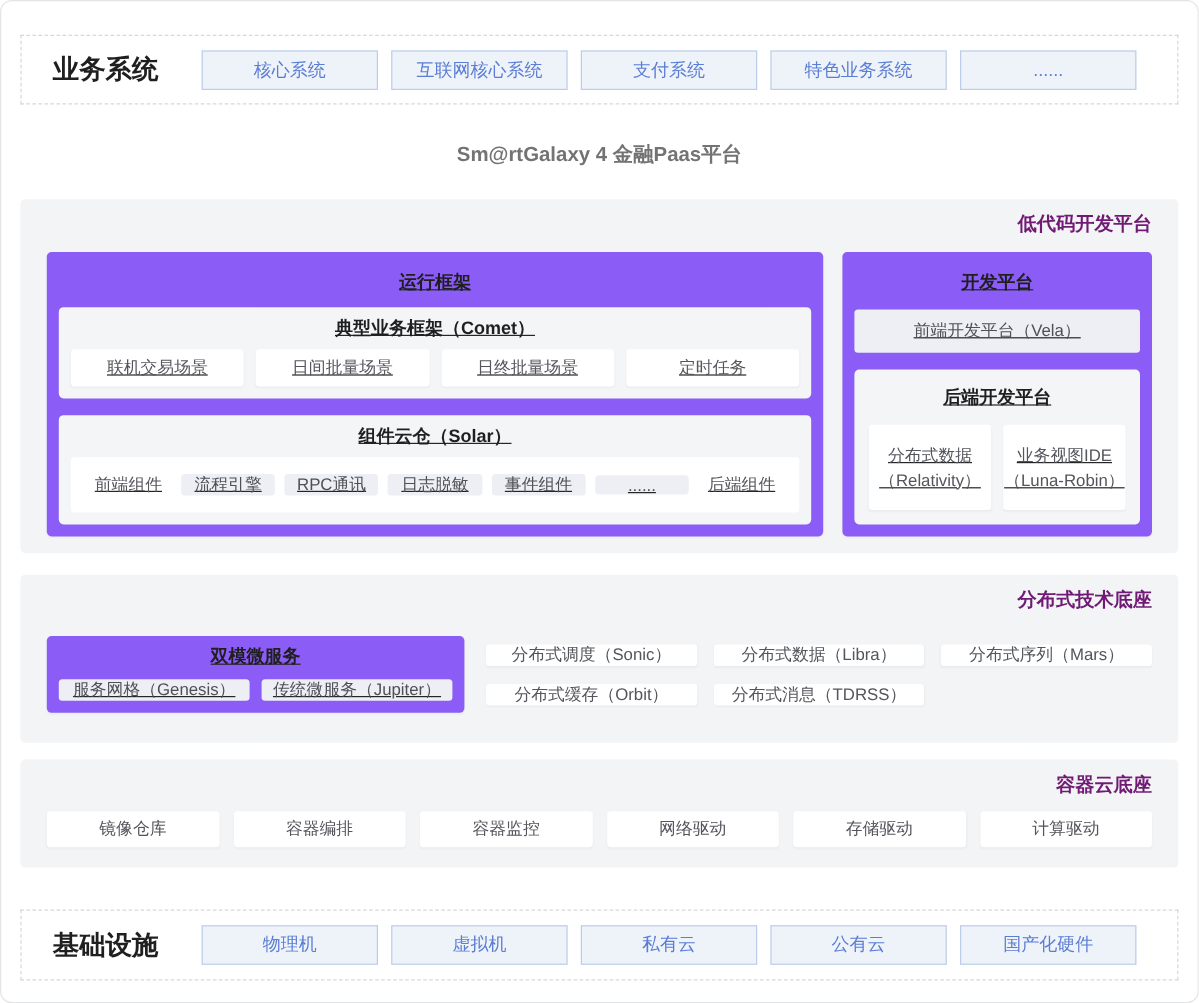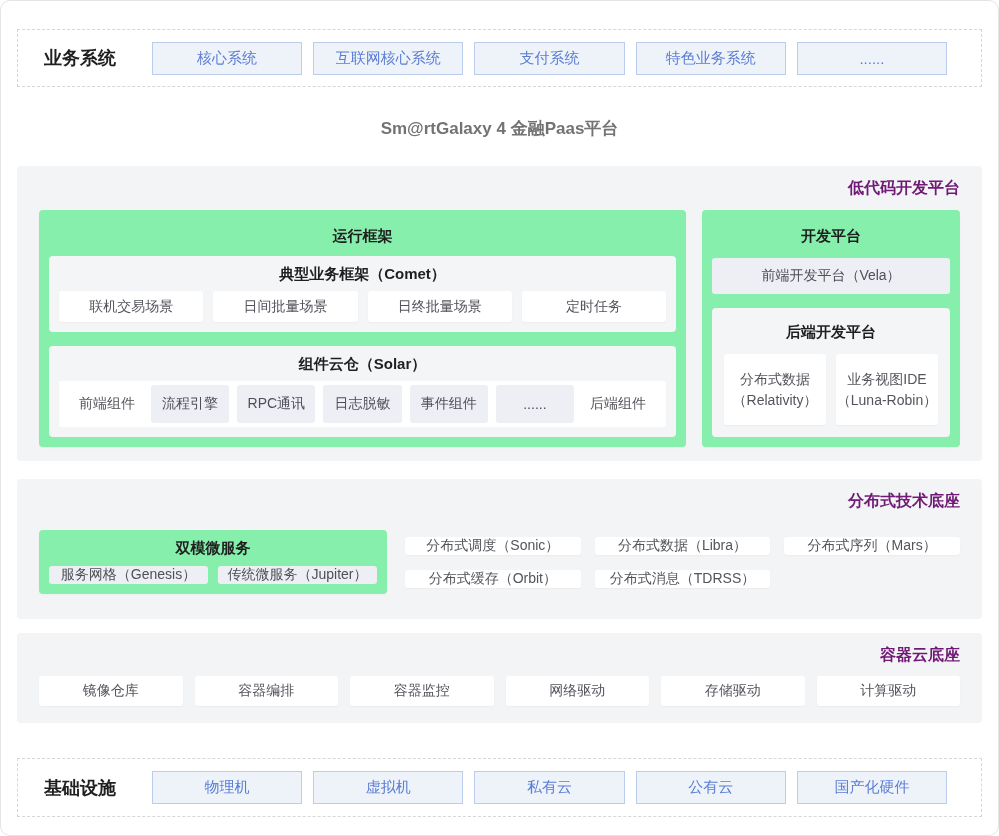--- a/index.html
+++ b/index.html
@@ -19,21 +19,21 @@
   
   .dashed-row {
     margin: 28px 16px 0;
     height: 58px;
     border: 1px dashed #d6d7d9;
     display: flex;
     align-items: center;
     padding: 0 34px 0 26px;
   }
   .dashed-row .row-label {
-    font-size: 18px; font-weight: bold; color: #1f1f1f;
+    font-size: 22px; font-weight: bold; color: #1f1f1f;
     margin-right: 36px; white-space: nowrap;
   }
   .blue-btns { display: flex; flex: 1; gap: 11px; }
   .blue-btn {
     flex: 1; height: 33px;
     background: #eef3fa;
     border: 1px solid #bccdec;
     color: #5b7dd4;
     font-size: 15px;
     display: flex; align-items: center; justify-content: center;
@@ -57,21 +57,21 @@
     text-align: right;
     font-size: 16px; font-weight: bold; color: #701a75;
     height: 20px; line-height: 20px;
     margin-bottom: 12px;
   }
   .sec-lowcode { margin-top: 25px; height: 295px; }
   .sec-dist    { margin-top: 18px; height: 140px; margin-bottom: 0; }
   .sec-cont    { margin-top: 14px; height: 90px; }
   .sec-dist .section-title, .sec-cont .section-title { margin-bottom: 8px; }
 
-  .panel { background: #86efac; border-radius: 4px; box-shadow: 0 1px 2px rgba(0,0,0,0.03); }
+  .panel { background: #8b5cf6; border-radius: 4px; box-shadow: 0 1px 2px rgba(0,0,0,0.03); text-decoration: underline; }
   .subpanel { background: #f4f5f7; border-radius: 4px; }
   .panel-title {
     text-align: center; font-weight: bold; font-size: 15px; color: #1f1f1f;
     height: 20px; line-height: 20px;
   }
   .chip-white {
     background: #fff; border-radius: 3px;
     color: #54555c; font-size: 14px;
     display: flex; align-items: center; justify-content: center;
     box-shadow: 0 1px 2px rgba(0,0,0,0.04);
@@ -95,21 +95,21 @@
   .solar-panel { padding: 8px 10px 10px; flex: 1; display: flex; flex-direction: column; }
   .solar-panel .panel-title { margin-bottom: 7px; }
   .solar-row {
     background: #fff; border-radius: 3px; flex: 1;
     display: flex; align-items: center; padding: 4px 4px;
   }
   .solar-end-label {
     width: 88px; text-align: center; color: #54555c; font-size: 14px;
     flex-shrink: 0;
   }
-  .solar-chips { display: flex; flex: 1; gap: 8px; align-self: stretch; }
+  .solar-chips { display: flex; flex: 1; gap: 8px; align-self: stretch; align-items: center; }
   .solar-chips .chip-gray { flex: 1; }
 
   .dev-panel { width: 258px; padding: 10px; display: flex; flex-direction: column; }
   .dev-panel > .panel-title { margin: 6px 0 12px; }
   .vela-chip { height: 36px; margin-bottom: 14px; }
   .backend-panel { flex: 1; padding: 10px 12px 12px; display: flex; flex-direction: column; }
   .backend-panel .panel-title { margin: 4px 0 12px; }
   .backend-boxes { display: flex; gap: 10px; flex: 1; }
   .backend-box {
     flex: 1; flex-direction: column; line-height: 21px;

